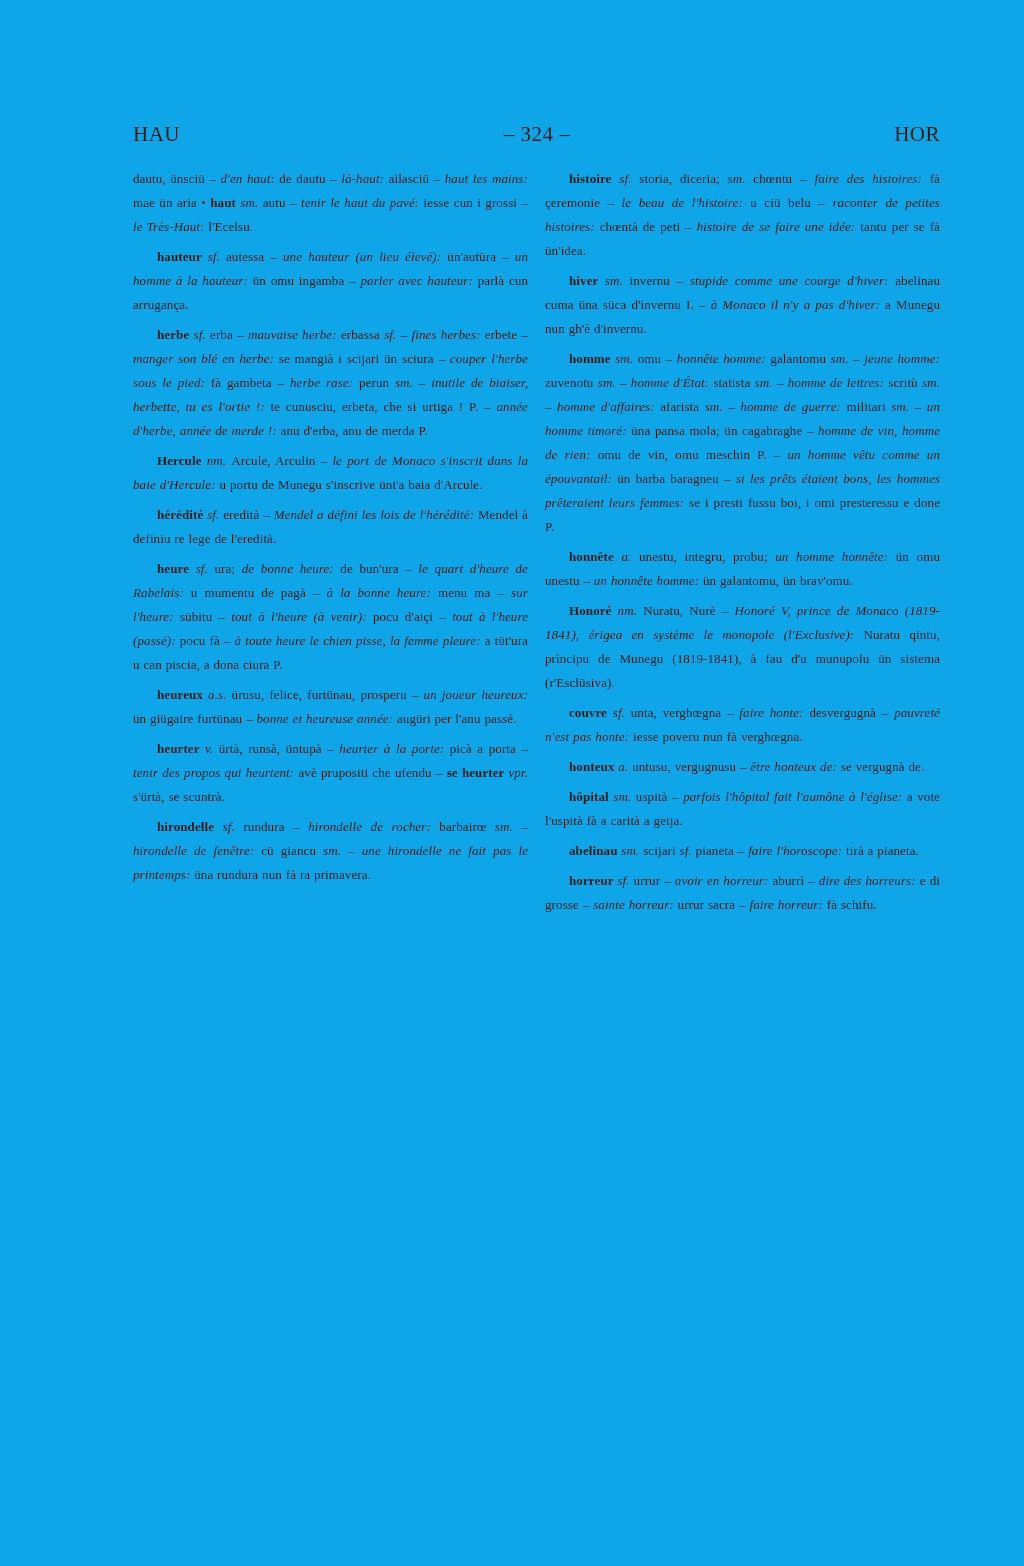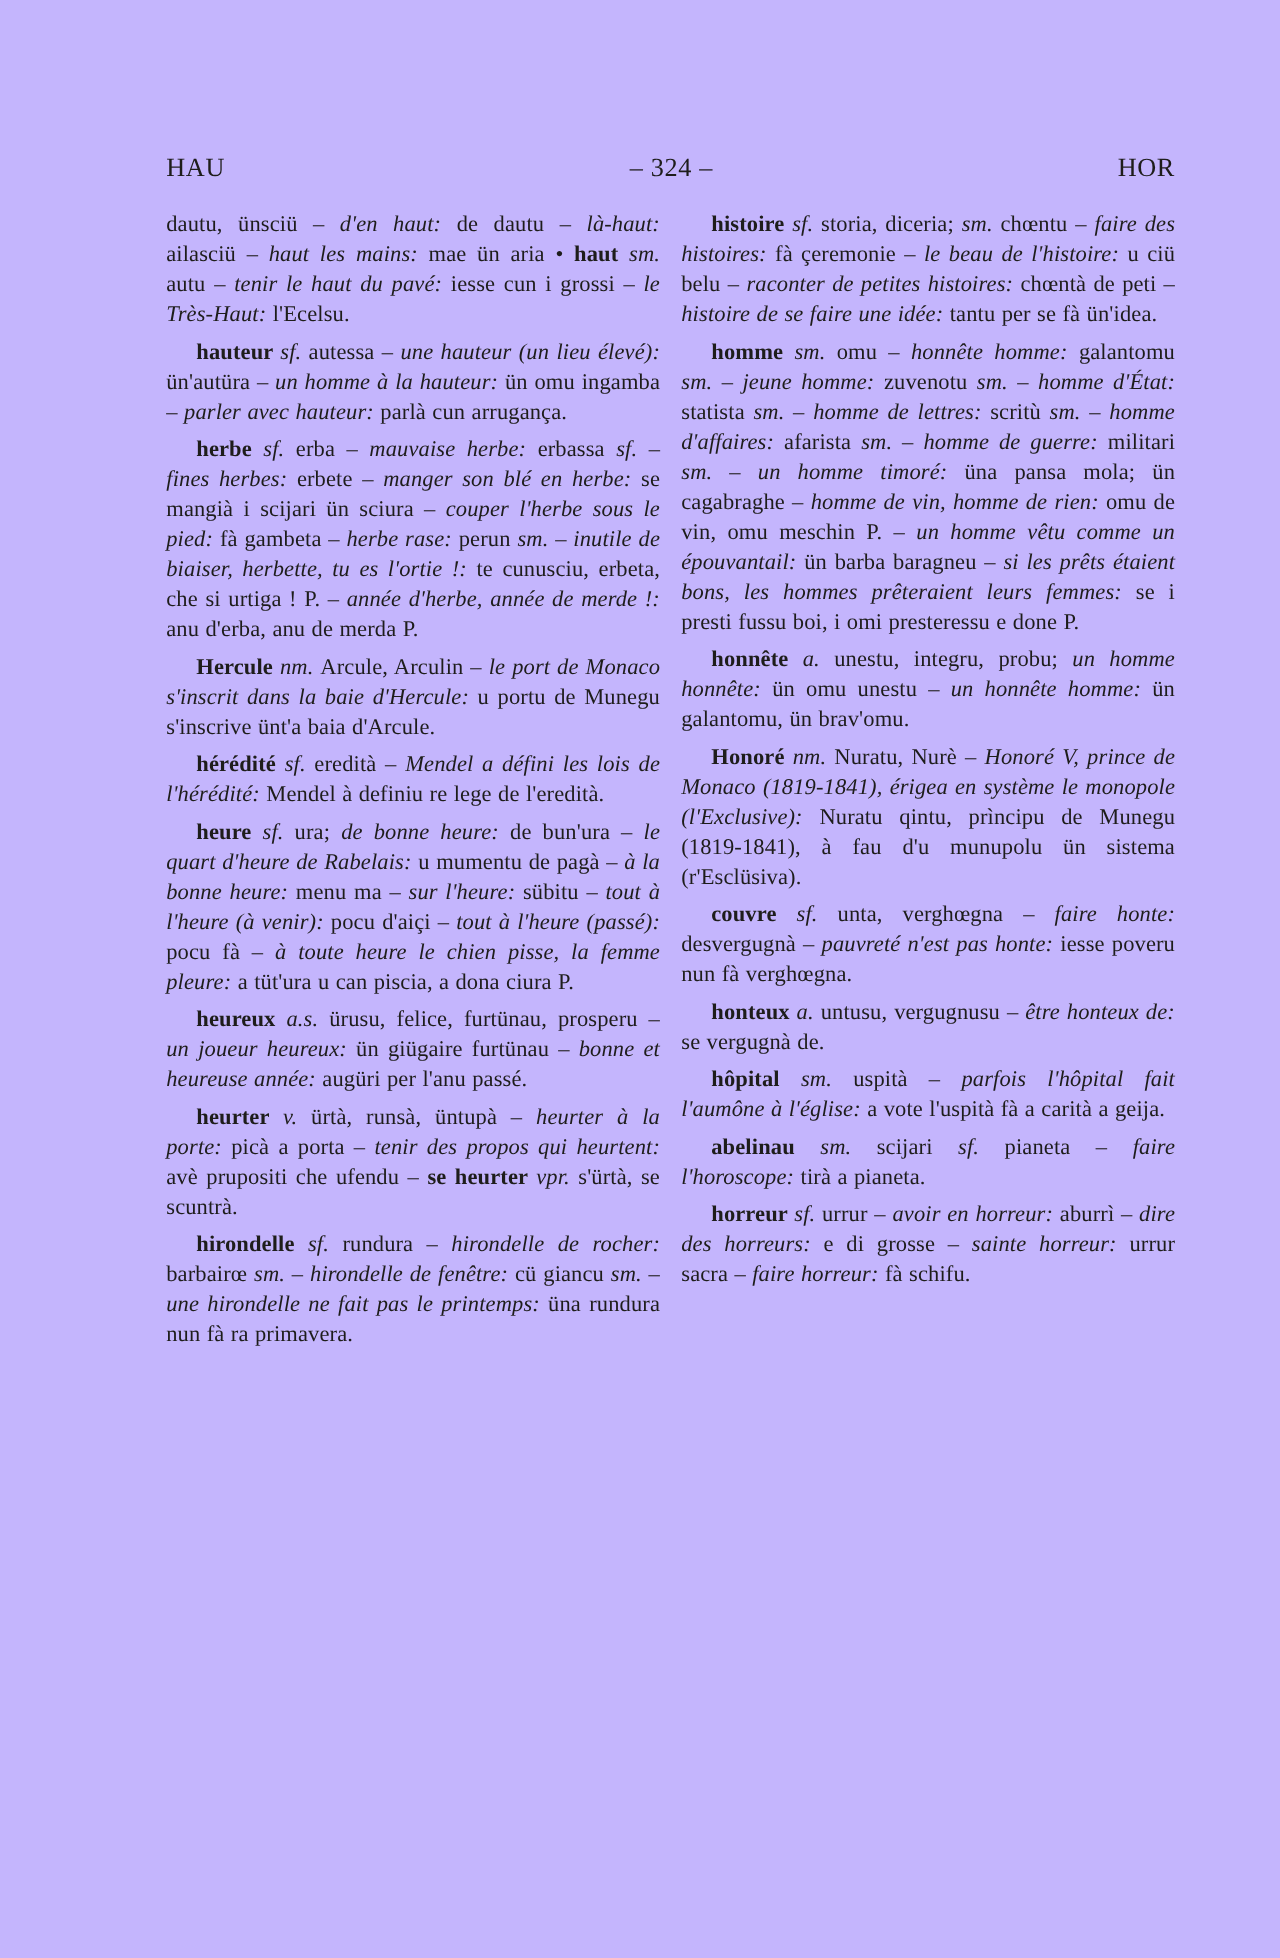--- a/index.html
+++ b/index.html
@@ -4,21 +4,21 @@
 <style>
   html, body {
     margin: 0;
     padding: 0;
     background: #ffffff;
   }
   .page {
     position: relative;
     width: 1024px;
     height: 1566px;
-    background: #c4b5fd;
+    background: #0ea5e9;
     color: #1e1d1b;
     font-family: "Liberation Serif", "DejaVu Serif", serif;
     box-sizing: border-box;
     padding: 122px 84px 0 133px;
     overflow: hidden;
   }
   .header {
     display: flex;
     justify-content: space-between;
     align-items: baseline;
@@ -30,21 +30,21 @@
     font-weight: normal;
   }
   .columns {
     display: flex;
     gap: 17px;
     margin-top: 8px;
   }
   .col {
     width: 395px;
     text-align: justify;
-    font-size: 18px;
+    font-size: 13px;
     line-height: 24px;
     letter-spacing: 0.1px;
     word-spacing: 0.5px;
   }
   p.entry {
     margin: 0 0 6px 0;
     text-indent: 24px;
   }
   p.entry.noindent {
     text-indent: 0;
@@ -69,20 +69,21 @@
         <p class="entry"><span class="hw">herbe </span><span class="it">sf. </span><span class="tx">erba – </span><span class="it">mauvaise herbe: </span><span class="tx">erbassa </span><span class="it">sf. – fines herbes: </span><span class="tx">erbete – </span><span class="it">manger son blé en herbe: </span><span class="tx">se mangià i scijari ün sciura – </span><span class="it">couper l'herbe sous le pied: </span><span class="tx">fà gambeta – </span><span class="it">herbe rase: </span><span class="tx">perun </span><span class="it">sm. </span><span class="tx">– </span><span class="it">inutile de biaiser, herbette, tu es l'ortie !: </span><span class="tx">te cunusciu, erbeta, che si urtiga ! P. – </span><span class="it">année d'herbe, année de merde !: </span><span class="tx">anu d'erba, anu de merda P.</span></p>
         <p class="entry"><span class="hw">Hercule </span><span class="it">nm. </span><span class="tx">Arcule, Arculin – </span><span class="it">le port de Monaco s'inscrit dans la baie d'Hercule: </span><span class="tx">u portu de Munegu s'inscrive ünt'a baia d'Arcule.</span></p>
         <p class="entry"><span class="hw">hérédité </span><span class="it">sf. </span><span class="tx">eredità – </span><span class="it">Mendel a défini les lois de l'hérédité: </span><span class="tx">Mendel à definiu re lege de l'eredità.</span></p>
         <p class="entry"><span class="hw">heure </span><span class="it">sf. </span><span class="tx">ura; </span><span class="it">de bonne heure: </span><span class="tx">de bun'ura – </span><span class="it">le quart d'heure de Rabelais: </span><span class="tx">u mumentu de pagà – </span><span class="it">à la bonne heure: </span><span class="tx">menu ma – </span><span class="it">sur l'heure: </span><span class="tx">sübitu – </span><span class="it">tout à l'heure (à venir): </span><span class="tx">pocu d'aiçi – </span><span class="it">tout à l'heure (passé): </span><span class="tx">pocu fà – </span><span class="it">à toute heure le chien pisse, la femme pleure: </span><span class="tx">a tüt'ura u can piscia, a dona ciura P.</span></p>
         <p class="entry"><span class="hw">heureux </span><span class="it">a.s. </span><span class="tx">ürusu, felice, furtünau, prosperu – </span><span class="it">un joueur heureux: </span><span class="tx">ün giügaire furtünau – </span><span class="it">bonne et heureuse année: </span><span class="tx">augüri per l'anu passé.</span></p>
         <p class="entry"><span class="hw">heurter </span><span class="it">v. </span><span class="tx">ürtà, runsà, üntupà – </span><span class="it">heurter à la porte: </span><span class="tx">picà a porta – </span><span class="it">tenir des propos qui heurtent: </span><span class="tx">avè prupositi che ufendu – </span><span class="hw">se heurter </span><span class="it">vpr. </span><span class="tx">s'ürtà, se scuntrà.</span></p>
         <p class="entry"><span class="hw">hirondelle </span><span class="it">sf. </span><span class="tx">rundura – </span><span class="it">hirondelle de rocher: </span><span class="tx">barbairœ </span><span class="it">sm. </span><span class="tx">– </span><span class="it">hirondelle de fenêtre: </span><span class="tx">cü giancu </span><span class="it">sm. </span><span class="tx">– </span><span class="it">une hirondelle ne fait pas le printemps: </span><span class="tx">üna rundura nun fà ra primavera.</span></p>
       </div>
     <div class="col">
         <p class="entry"><span class="hw">histoire </span><span class="it">sf. </span><span class="tx">storia, diceria; </span><span class="it">sm. </span><span class="tx">chœntu – </span><span class="it">faire des histoires: </span><span class="tx">fà çeremonie – </span><span class="it">le beau de l'histoire: </span><span class="tx">u ciü belu – </span><span class="it">raconter de petites histoires: </span><span class="tx">chœntà de peti – </span><span class="it">histoire de se faire une idée: </span><span class="tx">tantu per se fà ün'idea.</span></p>
+        <p class="entry"><span class="hw">hiver </span><span class="it">sm. </span><span class="tx">invernu – </span><span class="it">stupide comme une courge d'hiver: </span><span class="tx">abelinau cuma üna süca d'invernu I. – </span><span class="it">à Monaco il n'y a pas d'hiver: </span><span class="tx">a Munegu nun gh'è d'invernu.</span></p>
         <p class="entry"><span class="hw">homme </span><span class="it">sm. </span><span class="tx">omu – </span><span class="it">honnête homme: </span><span class="tx">galantomu </span><span class="it">sm. </span><span class="tx">– </span><span class="it">jeune homme: </span><span class="tx">zuvenotu </span><span class="it">sm. </span><span class="tx">– </span><span class="it">homme d'État: </span><span class="tx">statista </span><span class="it">sm. </span><span class="tx">– </span><span class="it">homme de lettres: </span><span class="tx">scritù </span><span class="it">sm. </span><span class="tx">– </span><span class="it">homme d'affaires: </span><span class="tx">afarista </span><span class="it">sm. </span><span class="tx">– </span><span class="it">homme de guerre: </span><span class="tx">militari </span><span class="it">sm. </span><span class="tx">– </span><span class="it">un homme timoré: </span><span class="tx">üna pansa mola; ün cagabraghe – </span><span class="it">homme de vin, homme de rien: </span><span class="tx">omu de vin, omu meschin P. – </span><span class="it">un homme vêtu comme un épouvantail: </span><span class="tx">ün barba baragneu – </span><span class="it">si les prêts étaient bons, les hommes prêteraient leurs femmes: </span><span class="tx">se i presti fussu boi, i omi presteressu e done P.</span></p>
         <p class="entry"><span class="hw">honnête </span><span class="it">a. </span><span class="tx">unestu, integru, probu; </span><span class="it">un homme honnête: </span><span class="tx">ün omu unestu – </span><span class="it">un honnête homme: </span><span class="tx">ün galantomu, ün brav'omu.</span></p>
         <p class="entry"><span class="hw">Honoré </span><span class="it">nm. </span><span class="tx">Nuratu, Nurè – </span><span class="it">Honoré V, prince de Monaco (1819-1841), érigea en système le monopole (l'Exclusive): </span><span class="tx">Nuratu qintu, prìncipu de Munegu (1819-1841), à fau d'u munupolu ün sistema (r'Esclüsiva).</span></p>
         <p class="entry"><span class="hw">couvre </span><span class="it">sf. </span><span class="tx">unta, verghœgna – </span><span class="it">faire honte: </span><span class="tx">desvergugnà – </span><span class="it">pauvreté n'est pas honte: </span><span class="tx">iesse poveru nun fà verghœgna.</span></p>
         <p class="entry"><span class="hw">honteux </span><span class="it">a. </span><span class="tx">untusu, vergugnusu – </span><span class="it">être honteux de: </span><span class="tx">se vergugnà de.</span></p>
         <p class="entry"><span class="hw">hôpital </span><span class="it">sm. </span><span class="tx">uspità – </span><span class="it">parfois l'hôpital fait l'aumône à l'église: </span><span class="tx">a vote l'uspità fà a carità a geija.</span></p>
         <p class="entry"><span class="hw">abelinau </span><span class="it">sm. </span><span class="tx">scijari </span><span class="it">sf. </span><span class="tx">pianeta – </span><span class="it">faire l'horoscope: </span><span class="tx">tirà a pianeta.</span></p>
         <p class="entry"><span class="hw">horreur </span><span class="it">sf. </span><span class="tx">urrur – </span><span class="it">avoir en horreur: </span><span class="tx">aburrì – </span><span class="it">dire des horreurs: </span><span class="tx">e di grosse – </span><span class="it">sainte horreur: </span><span class="tx">urrur sacra – </span><span class="it">faire horreur: </span><span class="tx">fà schifu.</span></p>
       </div>
   </div>

